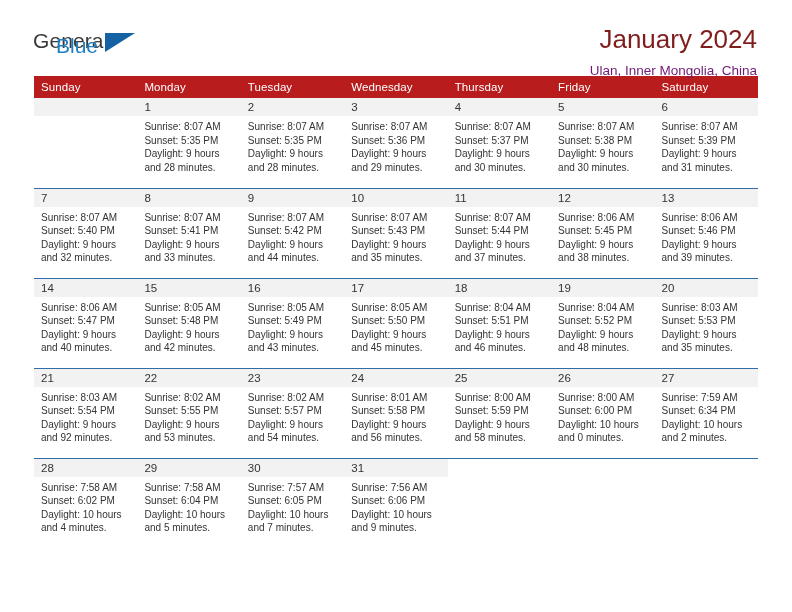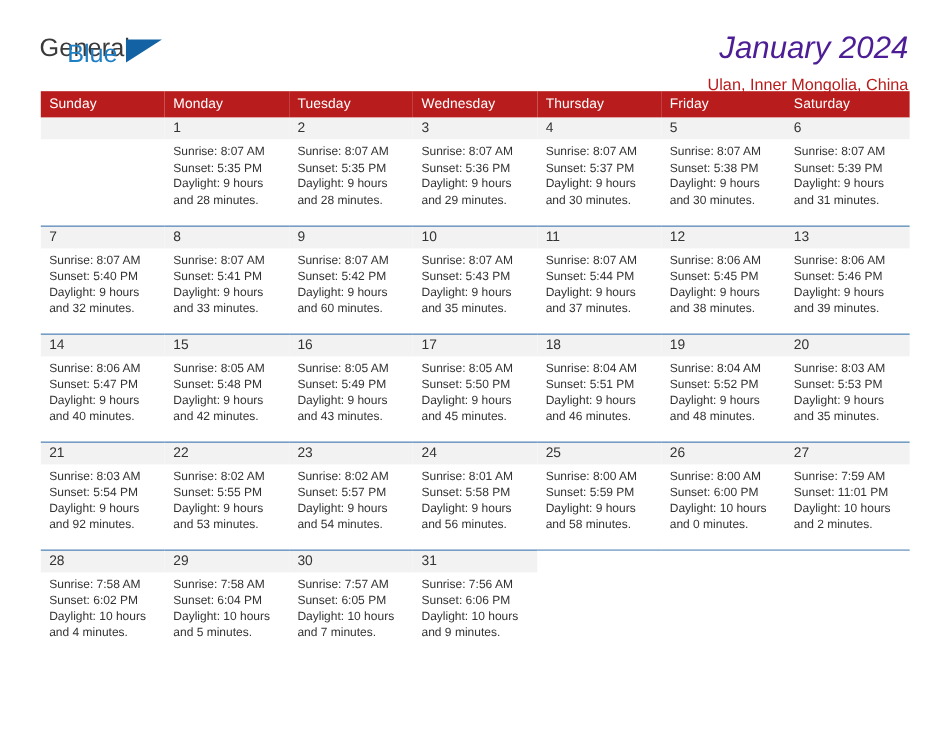--- a/index.html
+++ b/index.html
@@ -56,29 +56,28 @@
     width: 0; height: 0;
     border-left: 30px solid #1362a4;
     border-bottom: 19px solid transparent;
   }
   .title-block {
     text-align: right;
     padding-top: 0px;
   }
   .cal-title {
     font-size: 26px;
-    color: #4c1d95;
+    color: #7f1d1d;
     line-height: 1.15;
     font-weight: normal;
     margin: 0;
-    font-style: italic;
   }
   .cal-sub {
     font-size: 13.5px;
-    color: #b91c1c;
+    color: #701a75;
     margin: 9px 0 0 0;
     line-height: 1.1;
   }
 
   
   .cal {
     margin: 0 34px;
     width: 724px;
     border-collapse: collapse;
     table-layout: fixed;
@@ -263,21 +262,21 @@
               </div>
             </div>
           </td>
           <td>
             <div class="cell">
               <div class="daynum-strip">9</div>
               <div class="info">
                 <div>Sunrise: 8:07 AM</div>
                 <div>Sunset: 5:42 PM</div>
                 <div>Daylight: 9 hours</div>
-                <div>and 60 minutes.</div>
+                <div>and 44 minutes.</div>
               </div>
             </div>
           </td>
           <td>
             <div class="cell">
               <div class="daynum-strip">10</div>
               <div class="info">
                 <div>Sunrise: 8:07 AM</div>
                 <div>Sunset: 5:43 PM</div>
                 <div>Daylight: 9 hours</div>
@@ -463,21 +462,21 @@
                 <div>Daylight: 10 hours</div>
                 <div>and 0 minutes.</div>
               </div>
             </div>
           </td>
           <td>
             <div class="cell">
               <div class="daynum-strip">27</div>
               <div class="info">
                 <div>Sunrise: 7:59 AM</div>
-                <div>Sunset: 11:01 PM</div>
+                <div>Sunset: 6:34 PM</div>
                 <div>Daylight: 10 hours</div>
                 <div>and 2 minutes.</div>
               </div>
             </div>
           </td>
         </tr>
         <tr class="week-row">
           <td>
             <div class="cell">
               <div class="daynum-strip">28</div>

